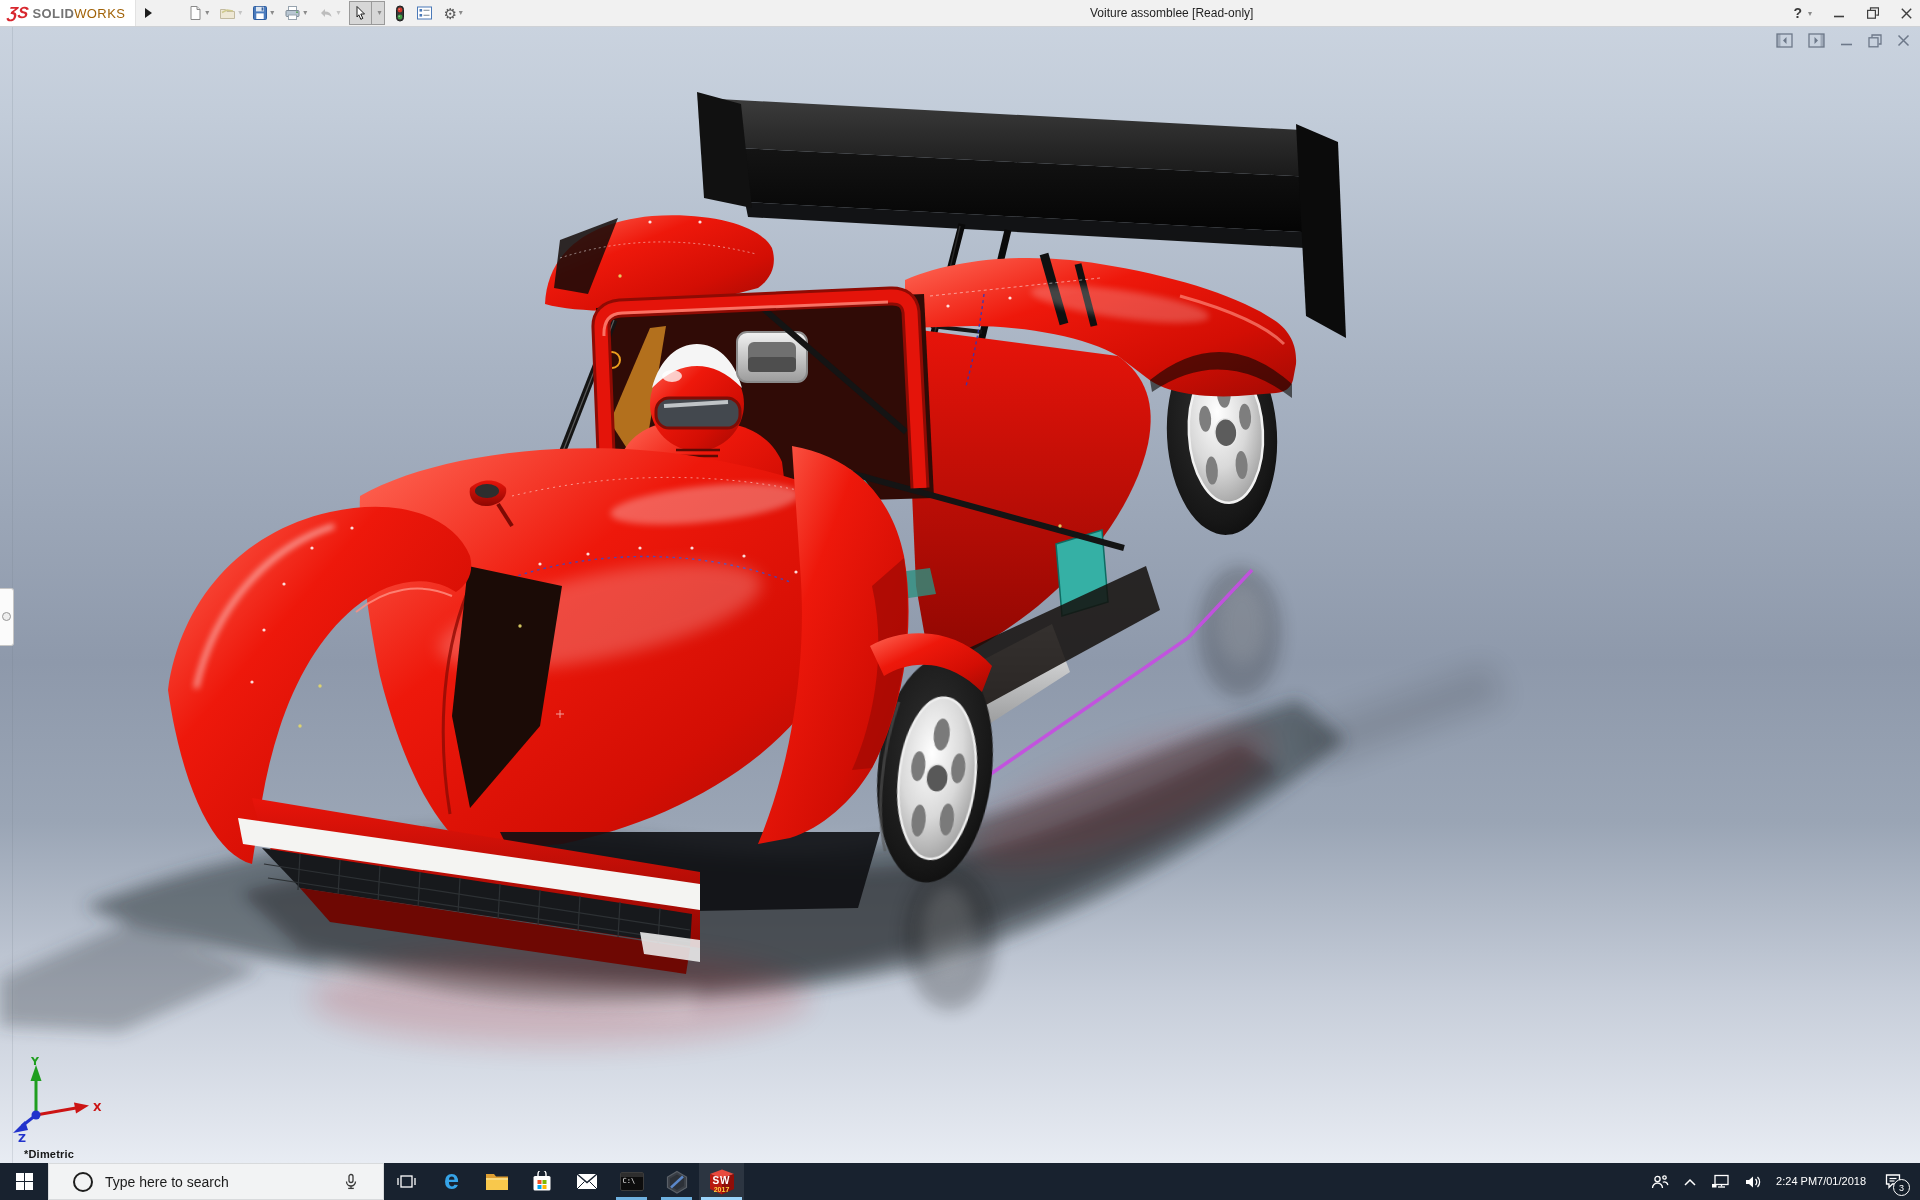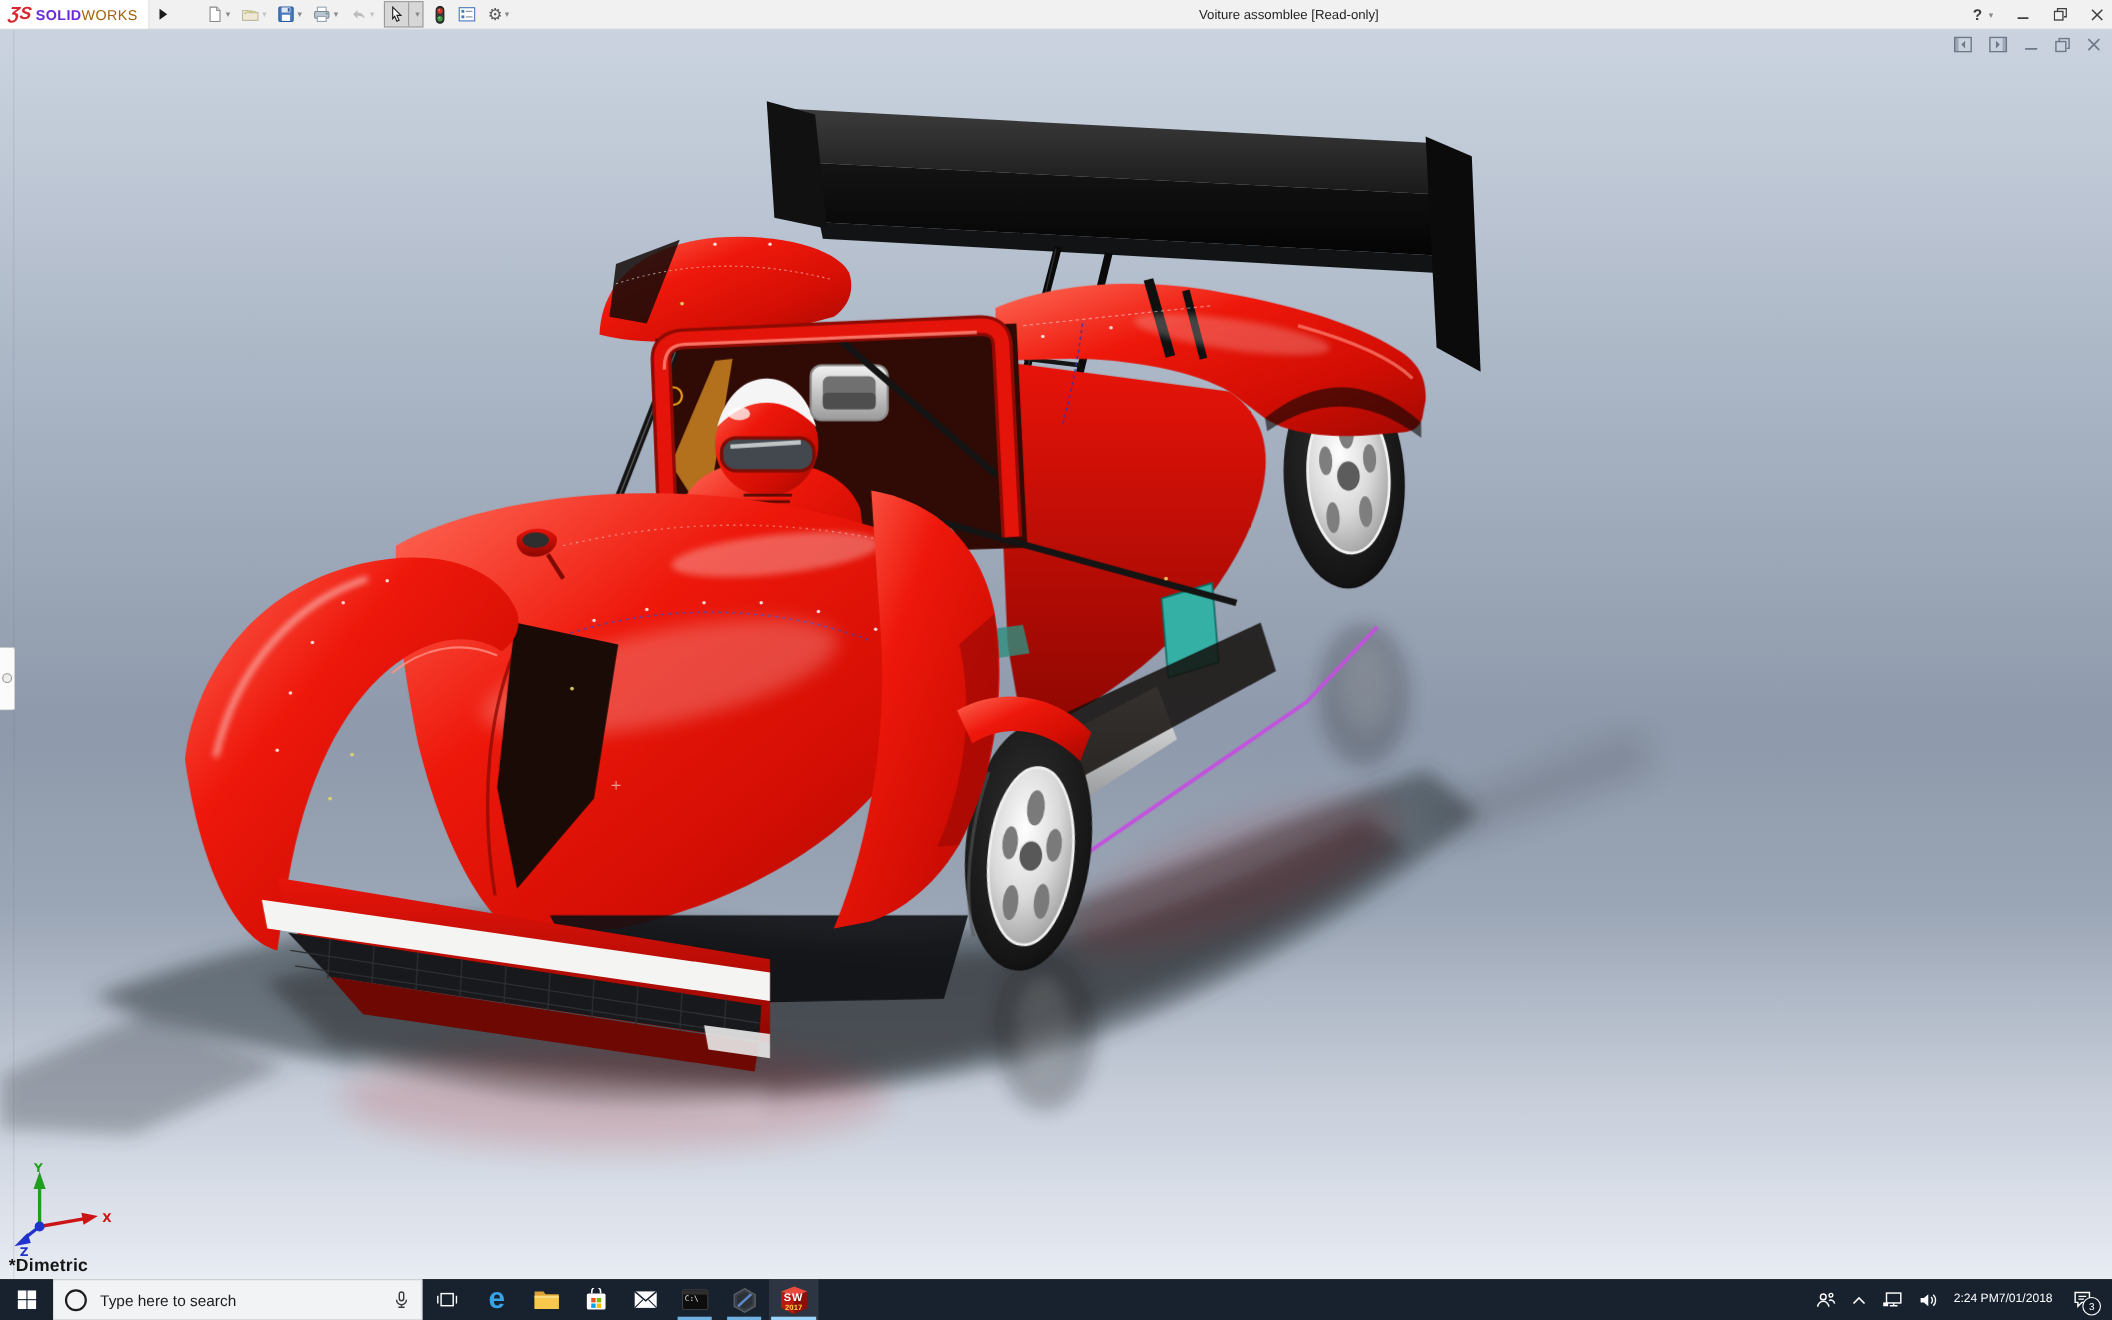--- a/index.html
+++ b/index.html
@@ -4,21 +4,21 @@
 <style>
   html,body{margin:0;padding:0;background:#000;}
   .screen{position:relative;width:1920px;height:1200px;overflow:hidden;
     font-family:"Liberation Sans",sans-serif;-webkit-font-smoothing:antialiased;}
 
   
   .titlebar{position:absolute;top:0;left:0;width:1920px;height:26px;background:#f1f1f1;
     border-bottom:1px solid #cfd2d6;display:flex;align-items:center;z-index:30;}
   .logo{height:26px;background:#fff;display:flex;align-items:center;padding:0 10px 0 8px;}
   .logo .mark{color:#d8272e;font-weight:bold;font-style:italic;font-size:16px;margin-right:4px;transform:skewX(-8deg);}
-  .logo .solid{color:#6d28d9;font-weight:700;font-size:13px;letter-spacing:.4px;}
+  .logo .solid{color:#737373;font-weight:700;font-size:13px;letter-spacing:.4px;}
   .logo .works{color:#a16207;font-weight:400;font-size:13px;letter-spacing:.4px;}
   .flyout{width:24px;height:26px;display:flex;align-items:center;justify-content:center;border-left:1px solid #e2e2e2;cursor:default;}
   .flyout .tri{width:0;height:0;border-left:7px solid #1c1c1c;border-top:5px solid transparent;border-bottom:5px solid transparent;}
   .qat{display:flex;align-items:center;gap:8px;margin-left:26px;}
   .tool{display:flex;align-items:center;height:22px;padding:0 1px;}
   .caret{font-size:8px;color:#8a8a8a;margin-left:2px;line-height:1;}
   .caret.dis{color:#c4c4c4;}
   .selgrp{display:flex;align-items:stretch;height:22px;border:1px solid #9a9a9a;background:#d7d7d7;}
   .selgrp .cell{display:flex;align-items:center;padding:0 3px;}
   .selgrp .cell+.cell{border-left:1px solid #9a9a9a;}
@@ -31,27 +31,27 @@
   
   .viewport{position:absolute;top:26px;left:0;width:1920px;height:1137px;
     background:linear-gradient(180deg,#cad3df 0%,#c2ccd9 8%,#a8b3c3 30%,#8e99ab 56%,#9aa5b5 70%,#c6cdd9 85%,#e8ecf3 100%);}
   .splitline{position:absolute;left:12px;top:0;bottom:0;width:1px;background:rgba(110,120,135,.18);}
   .carsvg{position:absolute;left:0;top:0;}
   .docctl{position:absolute;top:7px;right:10px;display:flex;align-items:center;gap:15px;z-index:5;}
   .pane-handle{position:absolute;left:0;top:562px;width:13px;height:56px;background:#fbfbfb;
     border:1px solid #c6c6c6;border-left:none;border-radius:0 3px 3px 0;z-index:6;}
   .pane-handle::after{content:"";position:absolute;left:2px;top:23px;width:7px;height:7px;border:1px solid #979797;border-radius:50%;background:#eee;}
   .triad{position:absolute;left:6px;bottom:20px;z-index:5;}
-  .view-label{position:absolute;left:8px;bottom:3px;font-size:16px;font-weight:700;color:#161616;z-index:5;letter-spacing:.2px;}
+  .view-label{position:absolute;left:24px;bottom:3px;font-size:11px;font-weight:700;color:#161616;z-index:5;letter-spacing:.2px;}
 
   
   .taskbar{position:absolute;top:1163px;left:0;width:1920px;height:37px;background:#18222f;
     display:flex;align-items:stretch;z-index:40;}
   .startbtn{width:48px;display:flex;align-items:center;justify-content:center;}
-  .searchbox{width:336px;background:#f2f3f4;display:flex;align-items:center;gap:10px;padding:0 10px;border:1px solid #d8dadc;box-sizing:border-box;}
+  .searchbox{width:336px;background:#f2f3f4;display:flex;align-items:center;gap:10px;padding:0 24px;border:1px solid #d8dadc;box-sizing:border-box;}
   .cortana{width:16px;height:16px;border:2.2px solid #1d1d1d;border-radius:50%;flex:none;}
   .searchbox input{flex:1;border:none;background:transparent;outline:none;font-size:14px;color:#111;
     font-family:"Liberation Sans",sans-serif;}
   .searchbox input::placeholder{color:#1c1c1c;opacity:1;}
   .appbtn{width:45px;position:relative;display:flex;align-items:center;justify-content:center;}
   .appbtn.running::after{content:"";position:absolute;left:7px;right:7px;bottom:0;height:3px;background:#6fb1e0;}
   .appbtn.active{background:rgba(255,255,255,.09);}
   .appbtn.active::after{left:2px;right:2px;background:#9bd4fa;}
   .edge-e{font-size:27px;font-weight:700;color:#36a4e8;line-height:1;transform:translateY(-1px);}
   .cmdicon{position:relative;width:22px;height:17px;background:#0d0d0d;border:1px solid #3c3c3c;border-radius:2px;}

